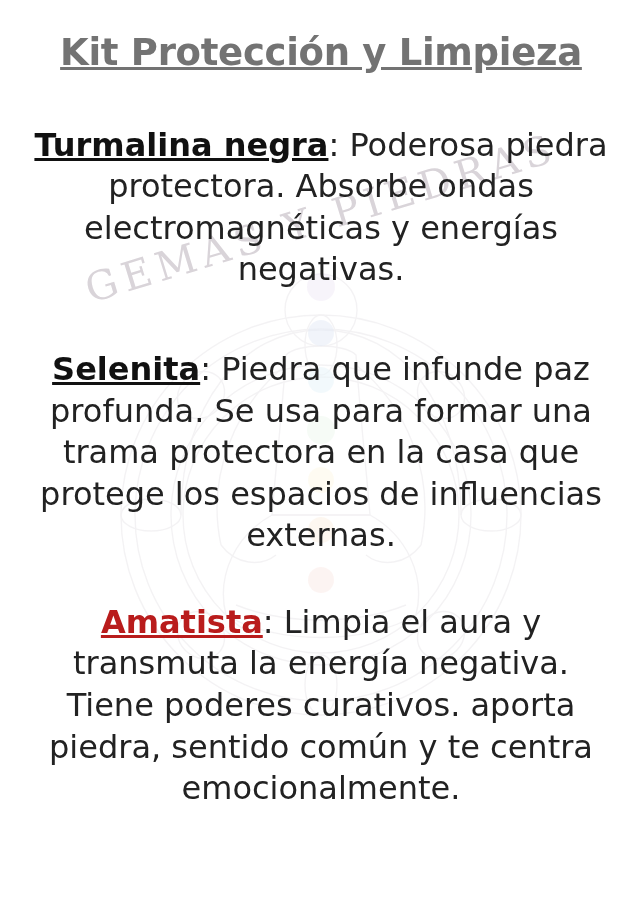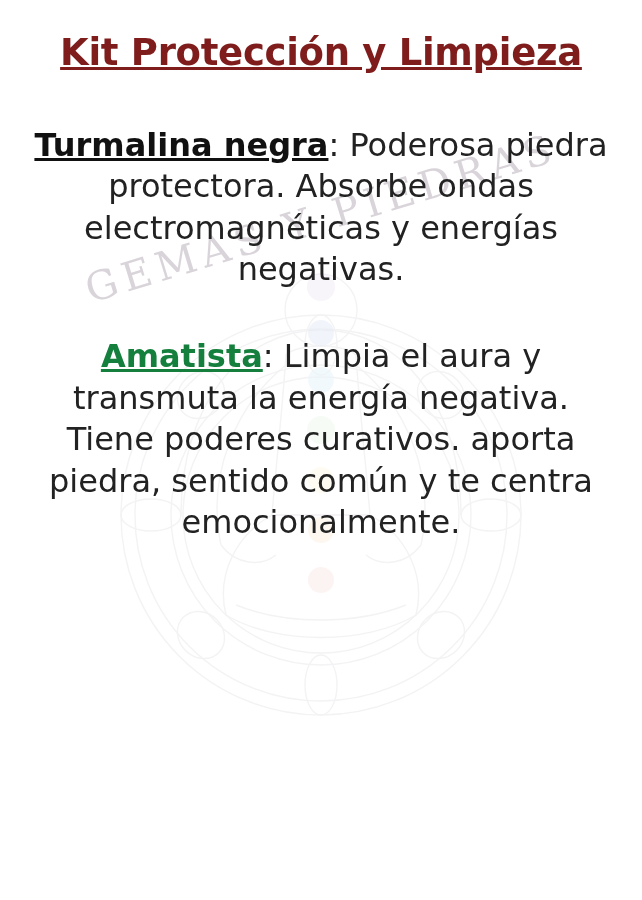--- a/index.html
+++ b/index.html
@@ -59,41 +59,41 @@
     padding: 18px 26px 0 26px;
     text-align: center;
   }
   h1.title {
     font-size: 37px;
     line-height: 1.15;
     font-weight: bold;
     text-decoration: underline;
     margin: 14px 0 12px 0;
     letter-spacing: -0.3px;
-    color: #7f1d1d;
+    color: #737373;
   }
   .block {
     font-size: 32px;
     line-height: 1.30;
     margin: 4px auto;
     color: #222222;
     max-width: 600px;
   }
   .b1 { margin-top: 50px; }
   .b2 { margin-top: 58px; }
   .b3 { margin-top: 70px; }
   .b4 { margin-top: 45px; }
 
   .term {
     font-weight: bold;
     text-decoration: underline;
     color: #111111;
   }
   .term.link {
-    color: #15803d;
+    color: #b91c1c;
     font-weight: bold;
     text-decoration: underline;
   }
 </style>
 </head>
 <body>
 
 <div class="page">
 
   <div class="watermark">
@@ -145,20 +145,23 @@
   </div>
 
   <div class="content">
 
     <h1 class="title">Kit Protección y Limpieza</h1>
 
     <p class="block b1">
       <span class="term">Turmalina negra</span><span>: </span><span>Poderosa piedra protectora. Absorbe ondas electromagnéticas y energías negativas.</span>
     </p>
 
+    <p class="block b2">
+      <span class="term">Selenita</span><span>: </span><span>Piedra que infunde paz profunda.  Se usa para formar una trama protectora en la casa que protege los espacios de influencias externas.</span>
+    </p>
 
 
     <p class="block b4">
       <span class="term link">Amatista</span><span>: </span><span>Limpia el aura y transmuta la energía negativa. Tiene poderes curativos. aporta piedra, sentido común y te centra emocionalmente.</span>
     </p>
 
   </div>
 </div>
 
 </body></html>

